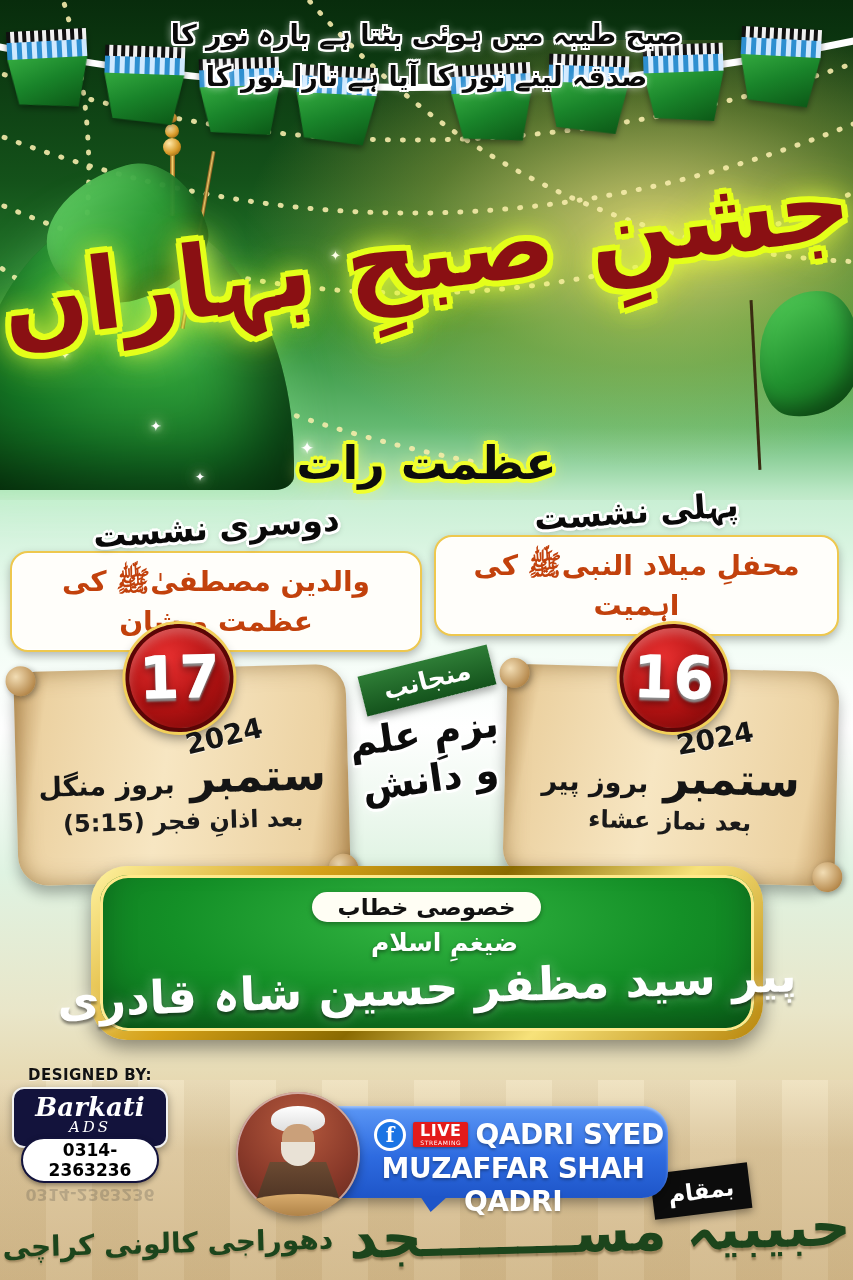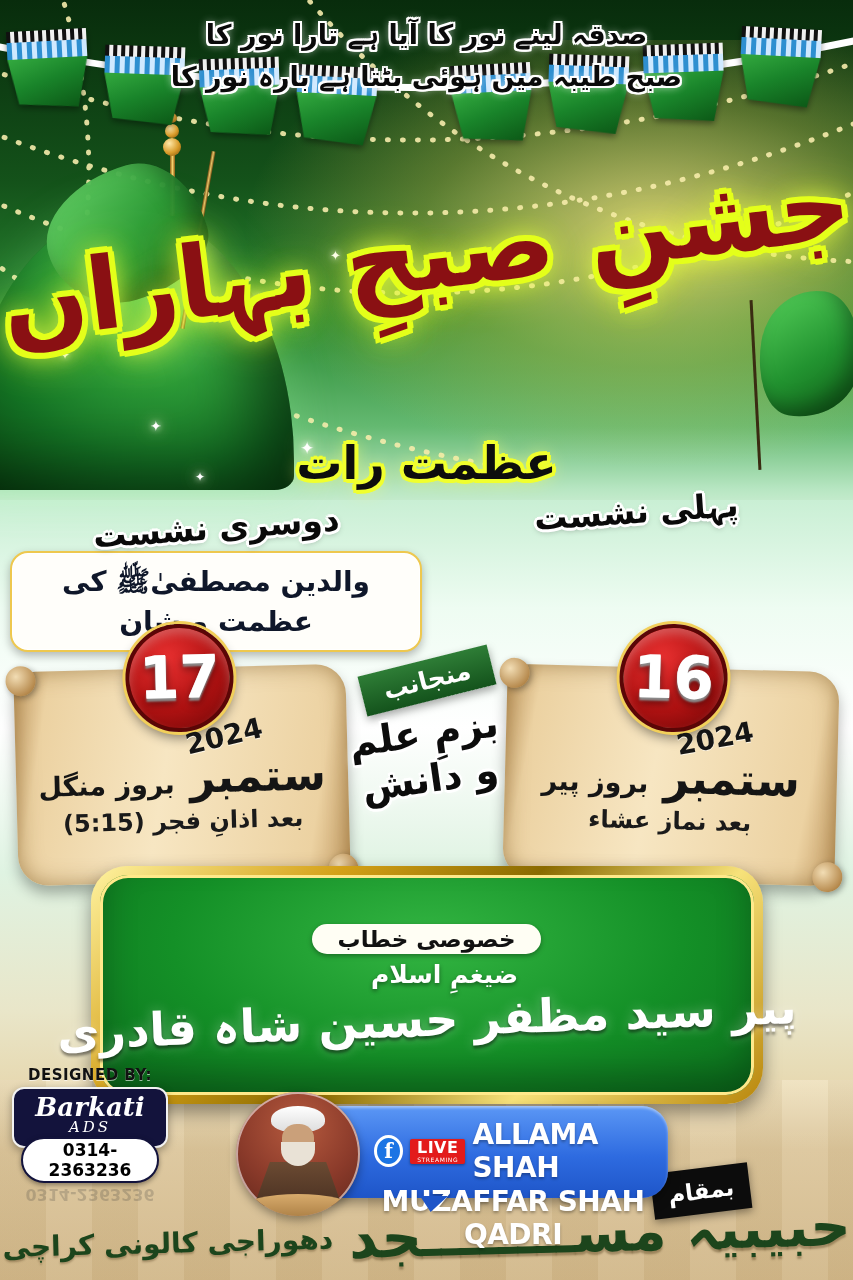--- a/index.html
+++ b/index.html
@@ -114,21 +114,21 @@
   .session-first  { right:14px; top:492px; width:405px; }
   .session-second { left:10px;  top:508px; width:412px; }
   .session-heading {
     display:inline-block; font-size:33px; font-weight:bold; color:#0a0a0a;
     transform:rotate(-4deg);
     text-shadow:-2px -2px 0 #fff, 2px -2px 0 #fff, -2px 2px 0 #fff, 2px 2px 0 #fff,
                  0 -3px 0 #fff, 0 3px 0 #fff, -3px 0 0 #fff, 3px 0 0 #fff, 0 2px 6px rgba(0,0,0,.35);
   }
   .session-box {
     margin-top:4px; background:#fffefa; border:2px solid #eec84e; border-radius:18px;
-    padding:12px 10px; font-size:28px; font-weight:bold; color:#0f172a;
+    padding:12px 10px; font-size:28px; font-weight:bold; color:#c2410c;
     box-shadow:0 4px 10px rgba(0,0,0,.28), inset 0 0 0 1px #fff;
   }
 
   
   .scroll {
     position:absolute; top:668px; width:332px; height:214px; z-index:5;
     background:linear-gradient(100deg,#c59e66 0%,#ecd2a2 10%,#f7e6c2 45%,#ecd2a2 88%,#c59e66 100%);
     border-radius:22px 30px 24px 30px;
     box-shadow:inset 0 0 22px rgba(110,72,18,.5), 0 8px 14px rgba(0,0,0,.3);
     text-align:center; direction:rtl;
@@ -170,21 +170,21 @@
   .organizer-name {
     margin-top:10px; font-size:38px; font-weight:bold; color:#0c0c0c; line-height:1.2;
     transform:rotate(-8deg);
     text-shadow:-2px -2px 0 #fff, 2px -2px 0 #fff, -2px 2px 0 #fff, 2px 2px 0 #fff,
                  0 -3px 0 #fff, 0 3px 0 #fff, 0 0 12px #fff;
   }
 
   
   .banner {
     position:absolute; left:50%; top:866px; transform:translateX(-50%);
-    width:672px; height:238px; z-index:7;
+    width:672px; height:174px; z-index:7;
     border-radius:36px; padding:9px;
     background:linear-gradient(135deg,#fff3a0 0%,#d4a017 28%,#8a6a00 50%,#f7e27a 72%,#b8860b 100%);
     box-shadow:0 8px 18px rgba(0,0,0,.4);
   }
   .banner-inner {
     width:100%; height:100%; border-radius:28px;
     background:radial-gradient(ellipse at 50% 30%, #33b542 0%, #149027 55%, #0b6e1c 100%);
     box-shadow:inset 0 0 0 3px #ffe98a, inset 0 -22px 36px rgba(0,0,0,.28);
     display:flex; flex-direction:column; align-items:center; justify-content:center;
     color:#fff; direction:rtl;
@@ -357,29 +357,30 @@
   <div class="green-flag-right"></div>
 
   <span class="spark" style="left:248px; top:288px; font-size:26px;">✦</span>
   <span class="spark" style="left:150px; top:418px; font-size:14px;">✦</span>
   <span class="spark" style="left:330px; top:248px; font-size:13px;">✦</span>
   <span class="spark" style="left:60px;  top:348px; font-size:12px;">✦</span>
   <span class="spark" style="left:300px; top:438px; font-size:17px;">✦</span>
   <span class="spark" style="left:195px; top:470px; font-size:12px;">✦</span>
 
   <div class="verse">
+    <div>صبح طیبہ میں ہوئی بٹتا ہے بارہ نور کا</div>
     <div>صدقہ لینے نور کا آیا ہے تارا نور کا</div>
-    <div>صبح طیبہ میں ہوئی بٹتا ہے بارہ نور کا</div>
   </div>
 
   <div class="main-title">جشنِ صبحِ بہاراں</div>
   <div class="subtitle">عظمت رات</div>
 
   <div class="session session-first">
     <span class="session-heading">پہلی نشست</span>
+    <div class="session-box">محفلِ میلاد النبیﷺ کی اہمیت</div>
   </div>
   <div class="session session-second">
     <span class="session-heading">دوسری نشست</span>
     <div class="session-box">والدین مصطفیٰﷺ کی عظمت و شان</div>
   </div>
 
   <div class="scroll scroll-right">
     <div class="day-circle">
       <span class="day-num">16</span>
     </div>
@@ -434,21 +435,21 @@
     <div class="ph-desk"></div>
   </div>
 
   <div class="live-bar">
     <div class="live-row1">
       <span class="fb-icon">f</span>
       <span class="live-badge">
         <div class="lb-main">LIVE</div>
         <div class="lb-sub">STREAMING</div>
       </span>
-      <span class="en-line1">ALLAMA SHAH</span>
+      <span class="en-line1">QADRI SYED</span>
     </div>
     <div class="en-line2">MUZAFFAR SHAH QADRI</div>
     <div class="tail"></div>
   </div>
 
   <div class="venue-badge">بمقام</div>
   <div class="venue-strip">
     <span class="venue-name">حبیبیہ مســــــــجد</span>
     <span class="venue-location">دھوراجی کالونی کراچی</span>
   </div>

